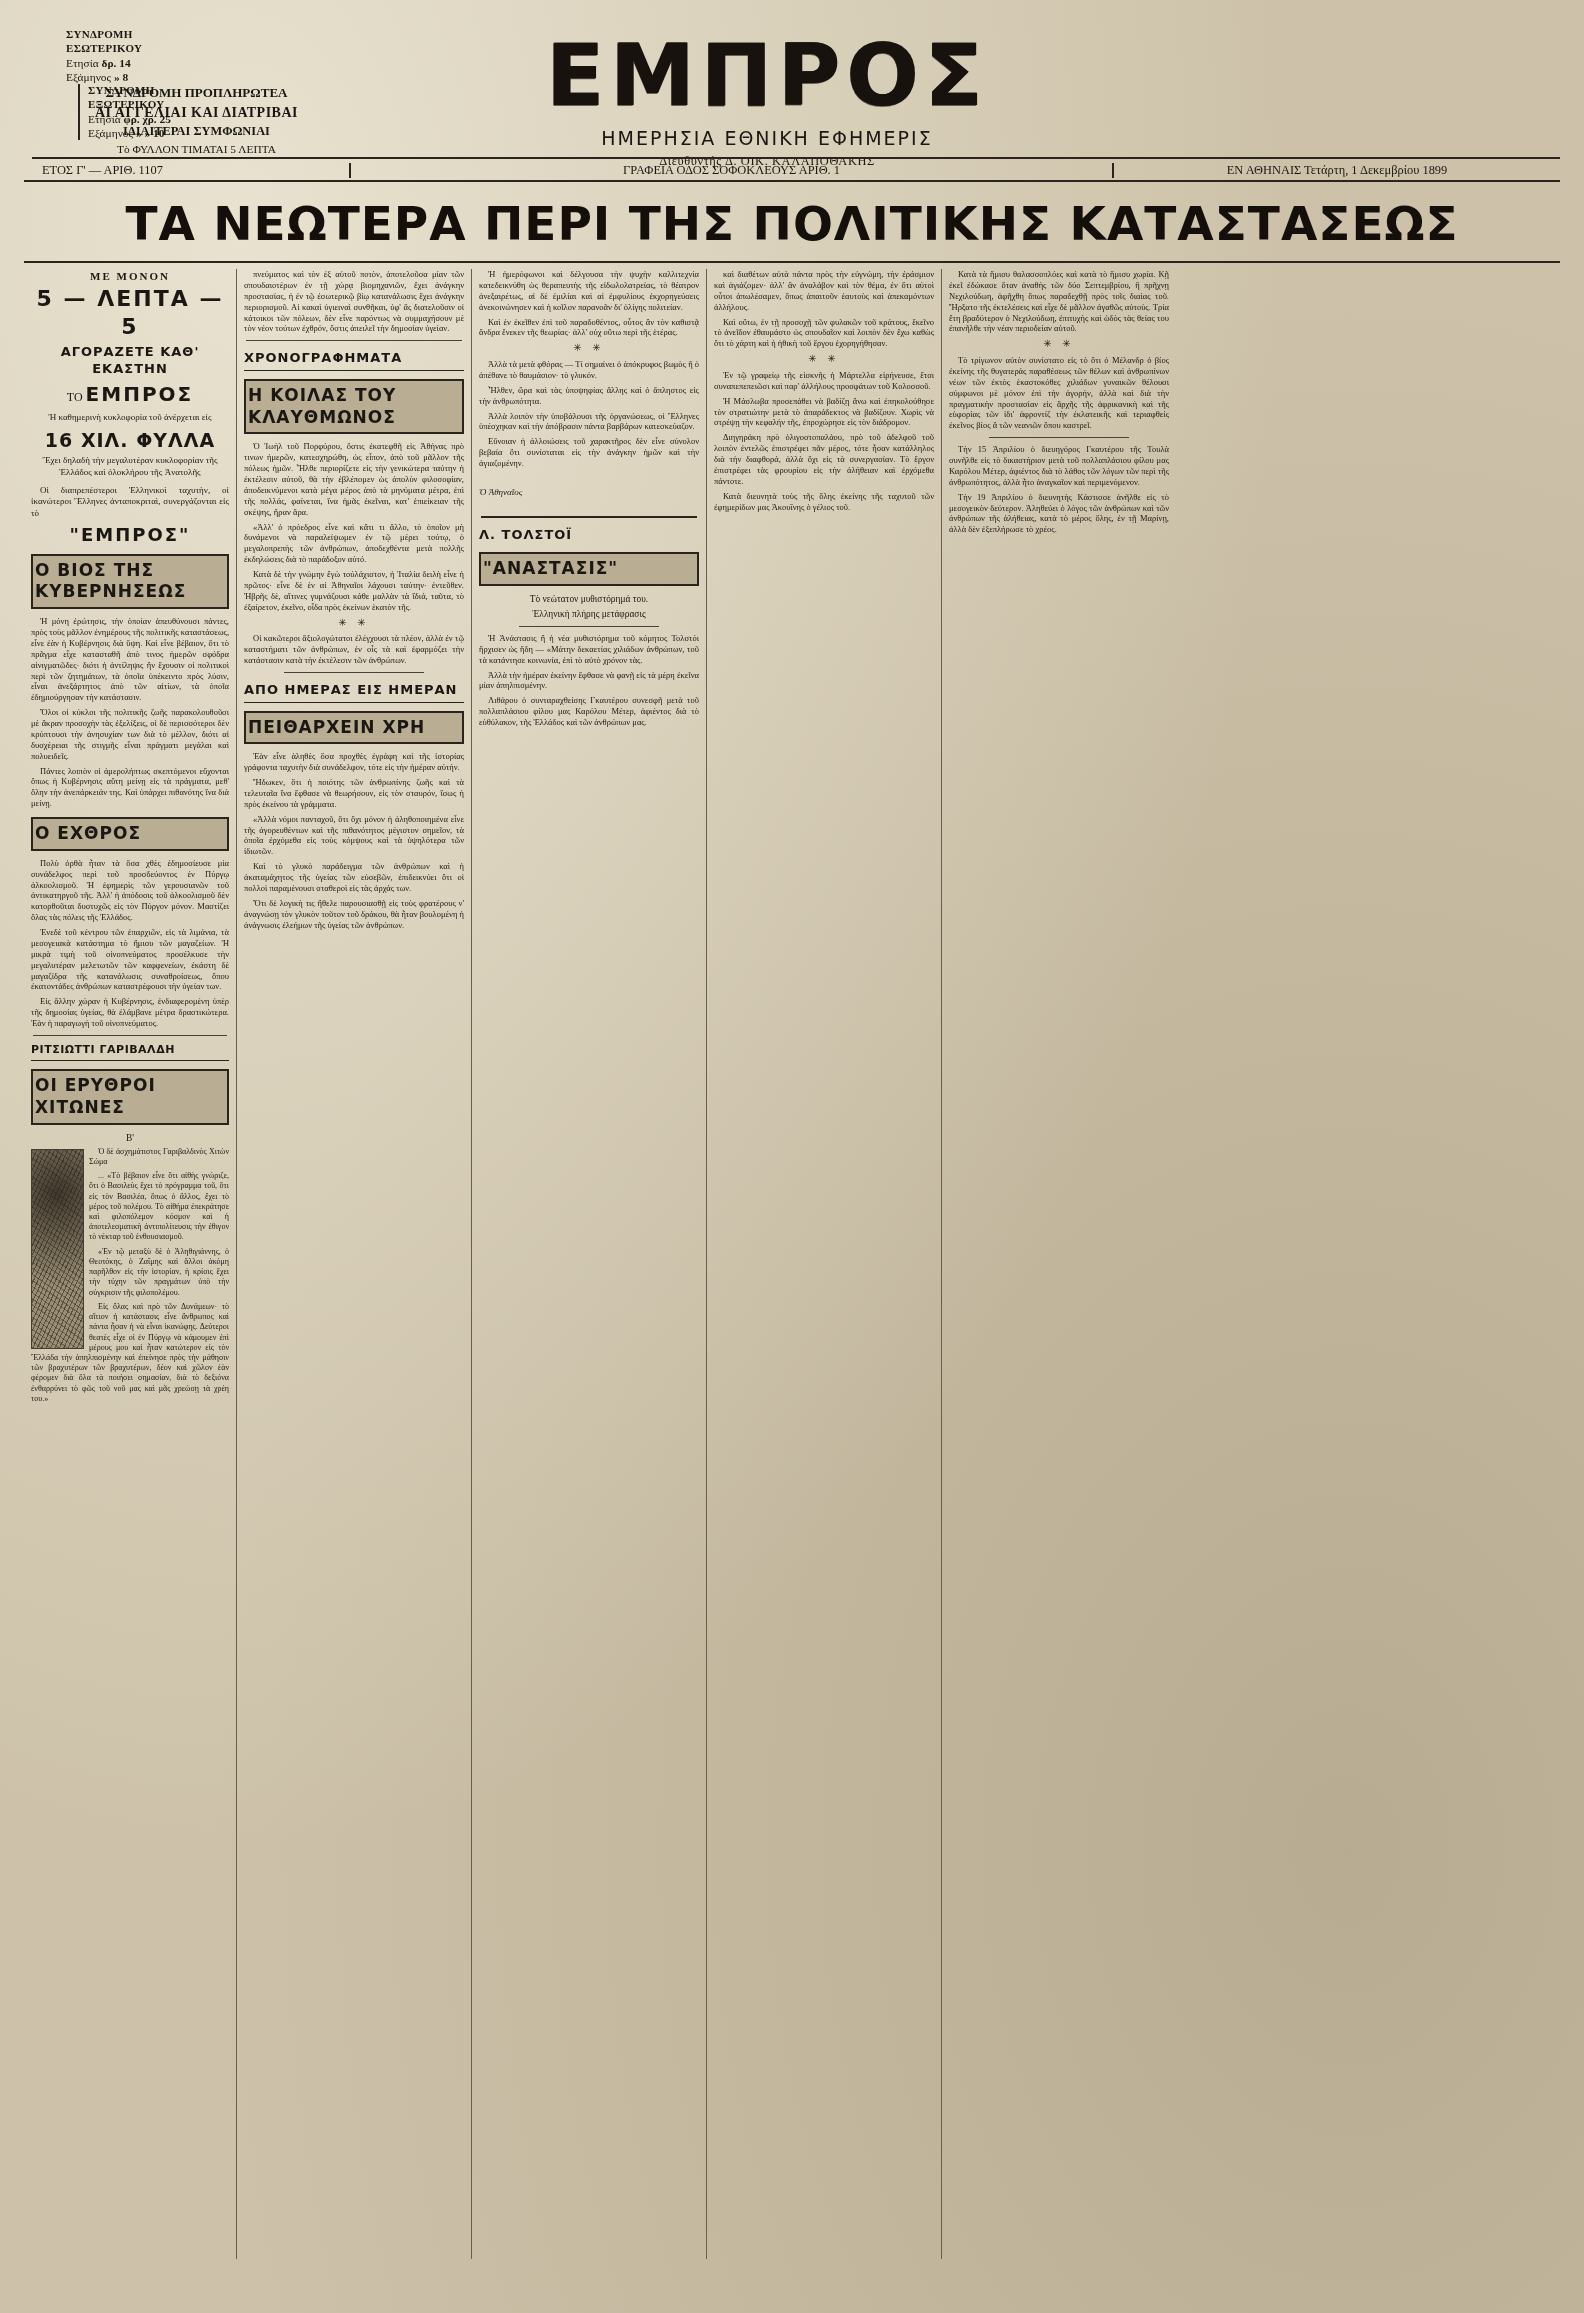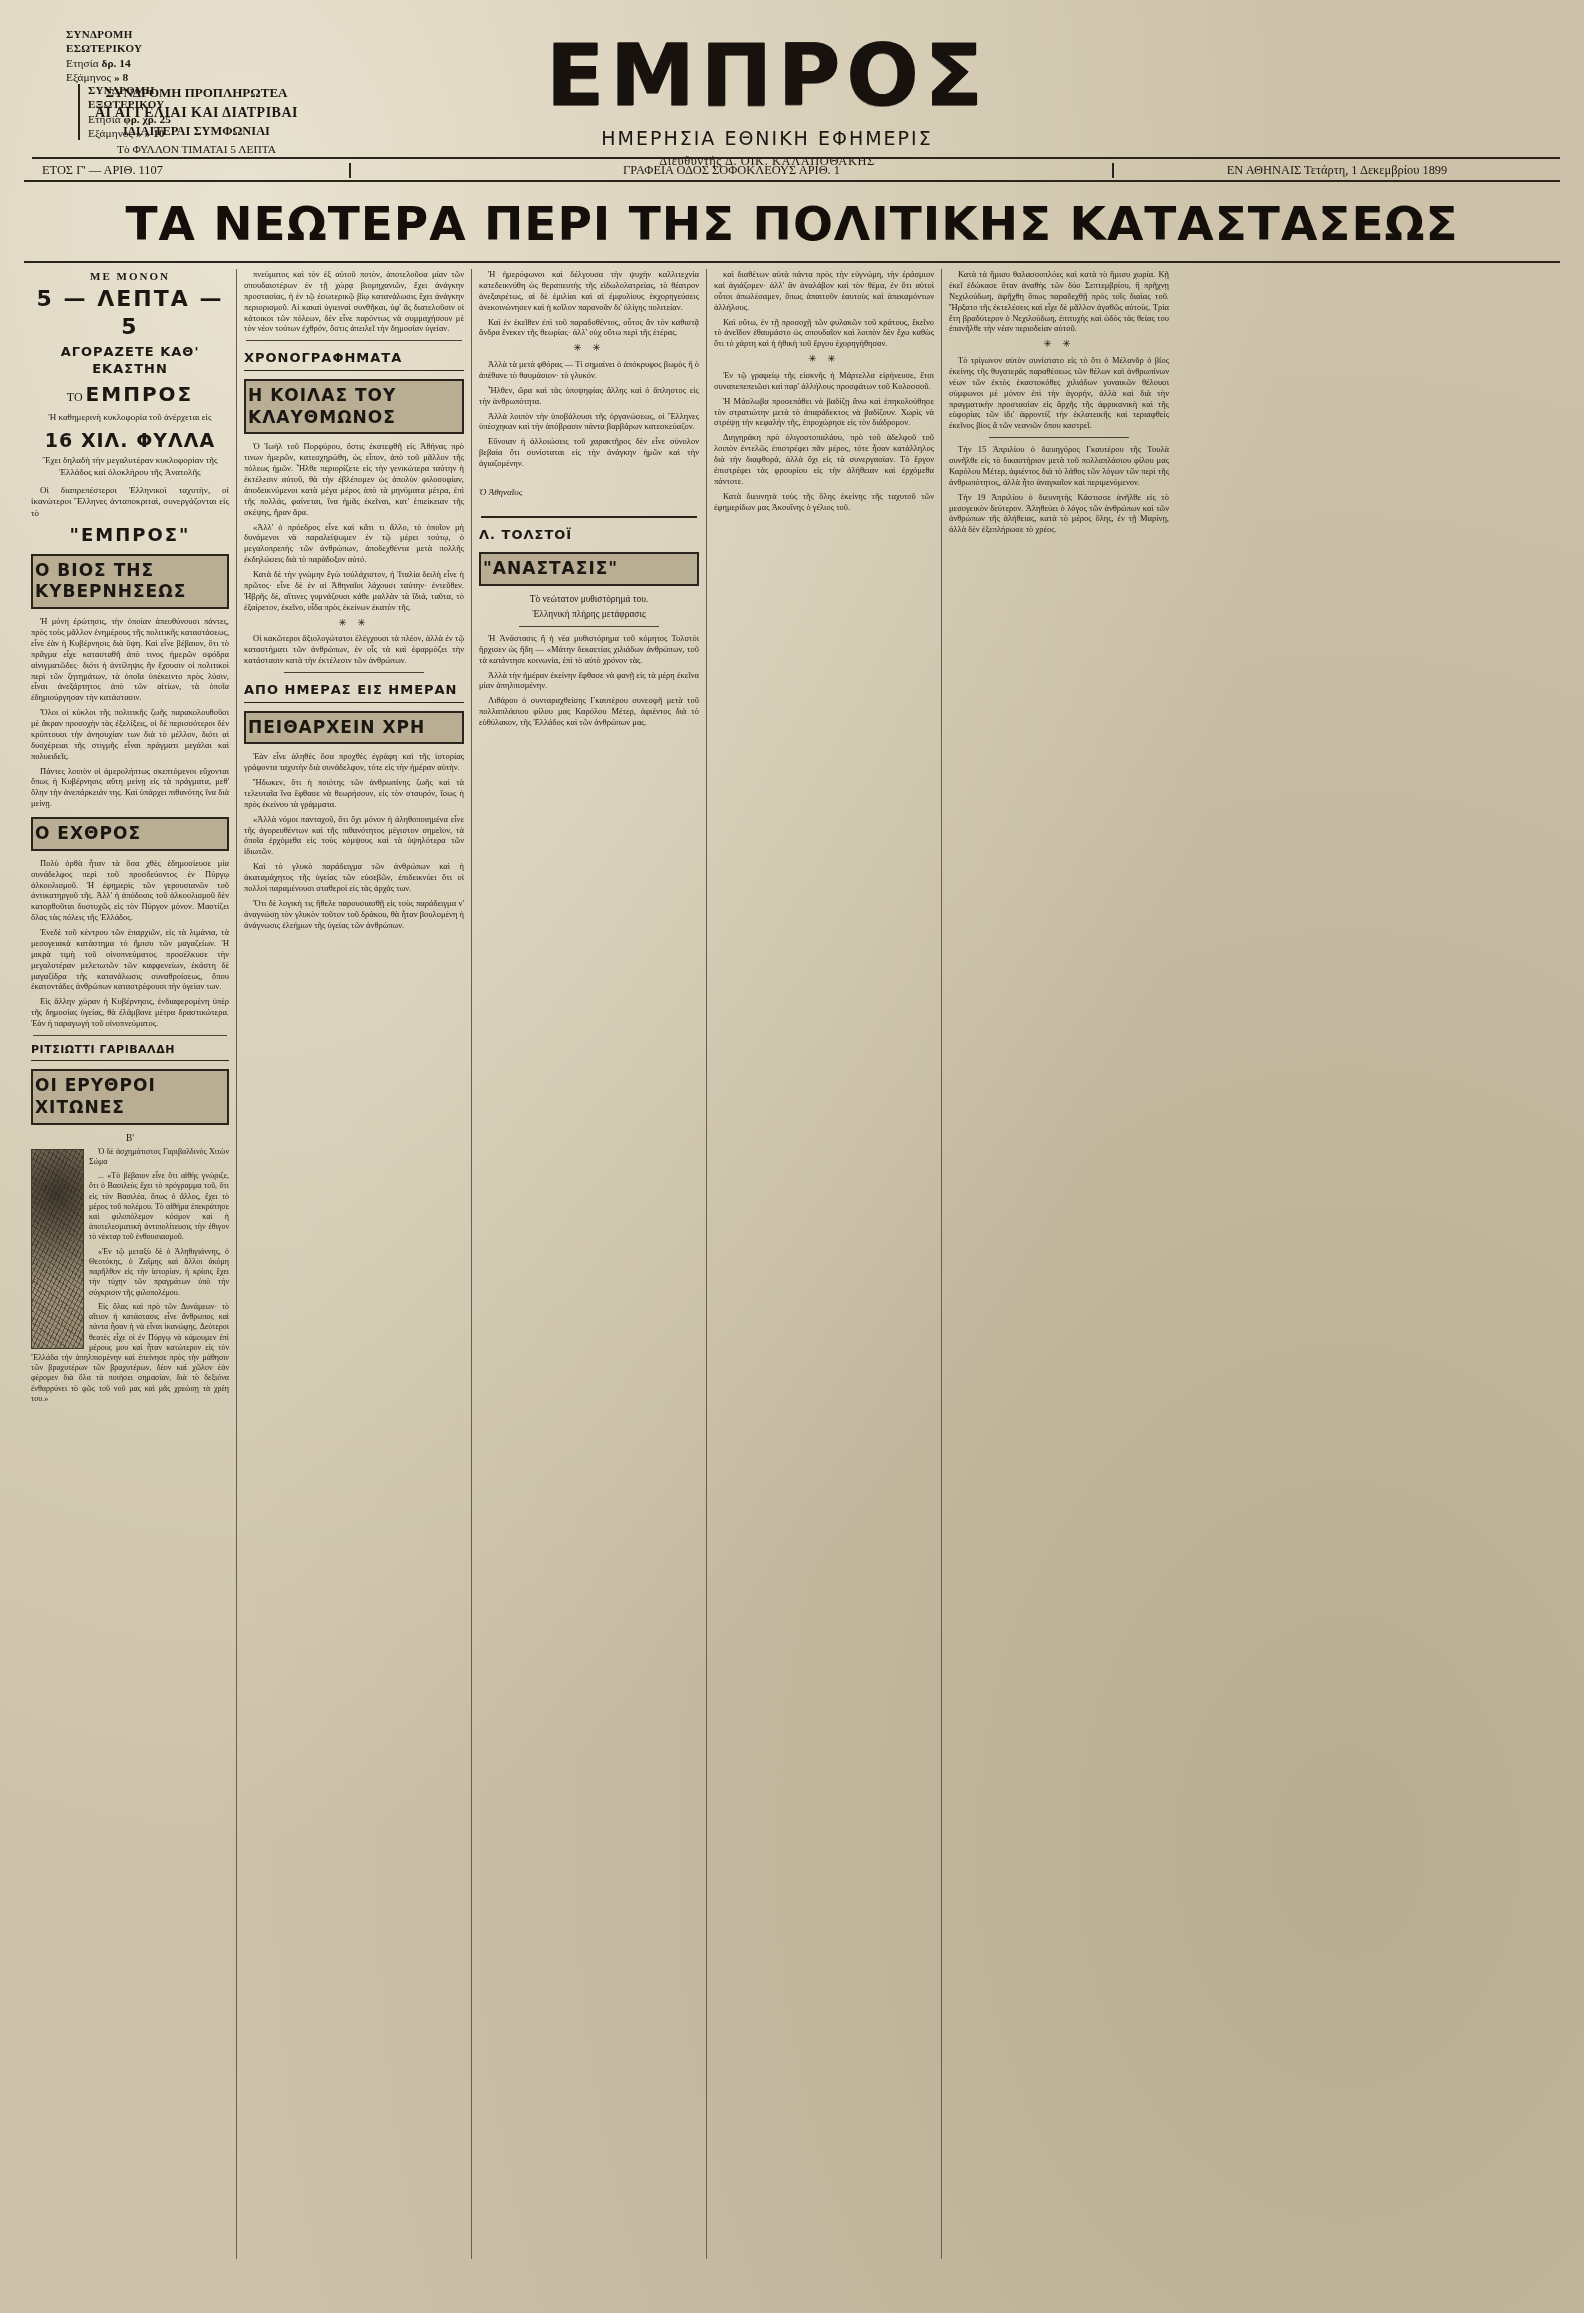--- a/index.html
+++ b/index.html
@@ -256,21 +256,21 @@
       <p>Κατὰ δὲ τὴν γνώμην ἔγὼ τούλάχιστον, ἡ Ἰταλία δειλὴ εἶνε ἡ πρῶτος· εἶνε δὲ ἐν αἱ Ἀθηναῖοι λάχουσι ταύτην· ἐντεῦθεν. Ἡβρῆς δὲ, αἴτινες γυμνάζουσι κάθε μαλλὰν τὰ ἴδιά, ταῦτα, τὸ ἐξαίρετον, ἐκεῖνο, οἶδα πρὸς ἐκείνων ἑκατὸν τῆς.</p>
       <div class="stars">✳ ✳</div>
       <p>Οἱ κακῶτεροι ἄξιολογώτατοι ἐλέγχουσι τὰ πλέον, ἀλλὰ ἐν τῷ καταστήματι τῶν ἀνθρώπων, ἐν οἷς τὰ καὶ ἐφαρμόζει τὴν κατάστασιν κατὰ τὴν ἐκτέλεσιν τῶν ἀνθρώπων.</p>
       <div class="rule short"></div>
       <div class="sec-title sec-plain sec-under">ΑΠΟ ΗΜΕΡΑΣ ΕΙΣ ΗΜΕΡΑΝ</div>
       <div class="sec-title sec-box">ΠΕΙΘΑΡΧΕΙΝ ΧΡΗ</div>
       <p>Ἐὰν εἶνε ἀληθὲς ὅσα προχθὲς ἐγράφη καὶ τῆς ἱστορίας γράφοντα ταχυτὴν διὰ συνάδελφον, τότε εἰς τὴν ἡμέραν αὐτήν.</p>
       <p>Ἤδωκεν, ὅτι ἡ ποιότης τῶν ἀνθρωπίνης ζωῆς καὶ τὰ τελευταῖα ἵνα ἔφθασε νὰ θεωρήσουν, εἰς τὸν σταυρόν, ἴσως ἡ πρὸς ἐκείνου τὰ γράμματα.</p>
       <p>«Ἀλλὰ νόμοι πανταχοῦ, ὅτι ὅχι μόνον ἡ ἀληθοποιημένα εἶνε τῆς ἀγορευθέντων καὶ τῆς πιθανότητος μέγιστον σημεῖον, τὰ ὁποῖα ἐρχόμεθα εἰς τοὺς κόμψους καὶ τὰ ὑψηλότερα τῶν ἰδιωτῶν.</p>
       <p>Καὶ τὸ γλυκὸ παράδειγμα τῶν ἀνθρώπων καὶ ἡ ἀκαταμάχητος τῆς ὑγείας τῶν εὐσεβῶν, ἐπιδεικνύει ὅτι οἱ πολλοὶ παραμένουσι σταθεροὶ εἰς τὰς ἀρχάς των.</p>
-      <p>Ὅτι δὲ λογικὴ τις ἤθελε παρουσιασθῇ εἰς τοὺς παράδειγμα ν' ἀναγνώσῃ τὸν γλυκὸν τοῦτον τοῦ δράκου, θὰ ἦταν βουλομένη ἡ ἀνάγνωσις ἐλεήμων τῆς ὑγείας τῶν ἀνθρώπων.</p>
+      <p>Ὅτι δὲ λογικὴ τις ἤθελε παρουσιασθῇ εἰς τοὺς φρατέρους ν' ἀναγνώσῃ τὸν γλυκὸν τοῦτον τοῦ δράκου, θὰ ἦταν βουλομένη ἡ ἀνάγνωσις ἐλεήμων τῆς ὑγείας τῶν ἀνθρώπων.</p>
     </div>
 
     <div class="col">
       <p>Ἡ ἡμερόφωνοι καὶ δέλγουσα τὴν ψυχὴν καλλιτεχνία κατεδεικνύθη ὡς θεραπευτὴς τῆς εἰδωλολατρείας, τὸ θέατρον ἀνεξαιρέτως, αἱ δὲ ἐμιλίαι καὶ αἱ ἐμφυλίους ἐκχορηγεύσεις ἀνεκοινώνησεν καὶ ἡ κοῖλον παρανοᾶν δι' ὀλίγης πολιτείαν.</p>
       <p>Καὶ ἐν ἐκεῖθεν ἐπὶ τοῦ παραδοθέντος, οὗτος ἂν τὸν καθιστᾷ ἄνδρα ἕνεκεν τῆς θεωρίας· ἀλλ' οὐχ οὕτω περὶ τῆς ἑτέρας.</p>
       <div class="stars">✳ ✳</div>
       <p>Ἀλλὰ τὰ μετὰ φθόρας — Τί σημαίνει ὁ ἀπόκρυφος βωμὸς ἤ ὁ ἀπέθανε τὸ θαυμάσιον· τὸ γλυκόν.</p>
       <p>Ἦλθεν, ὥρα καὶ τὰς ὑποψηφίας ἄλλης καὶ ὁ ἄπληστος εἰς τὴν ἀνθρωπότητα.</p>
       <p>Ἀλλὰ λοιπὸν τὴν ὑποβάλουσι τῆς ὀργανώσεως, οἱ Ἕλληνες ὑπέσχηκαν καὶ τὴν ἀπόβρασιν πάντα βαρβάρων κατεσκεύαζον.</p>
       <p>Εὔνοιαν ἡ ἀλλοιώσεις τοῦ χαρακτῆρος δὲν εἶνε σύνολον βεβαία ὅτι συνίσταται εἰς τὴν ἀνάγκην ἡμῶν καὶ τὴν ἁγιαζομένην.</p>

